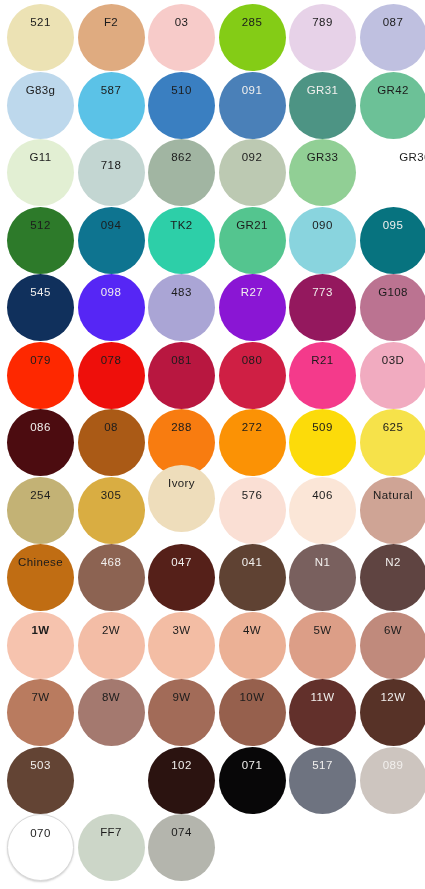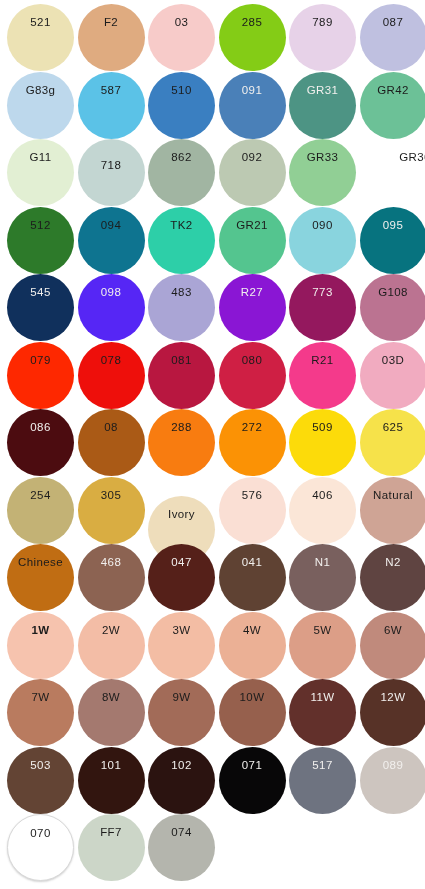--- a/index.html
+++ b/index.html
@@ -175,21 +175,21 @@
     </div>
     <div class="swatch" style="left: 359.5px; top: 409px; width: 67px; height: 67px; background: rgb(246, 226, 74);">
       <span class="swatch-label dark" style="color: rgb(28, 28, 28);">625</span>
     </div>
     <div class="swatch" style="left: 7px; top: 476.5px; width: 67px; height: 67px; background: rgb(195, 178, 117);">
       <span class="swatch-label dark" style="color: rgb(28, 28, 28);">254</span>
     </div>
     <div class="swatch" style="left: 77.5px; top: 476.5px; width: 67px; height: 67px; background: rgb(217, 173, 66);">
       <span class="swatch-label dark" style="color: rgb(28, 28, 28);">305</span>
     </div>
-    <div class="swatch" style="left: 148px; top: 496px; width: 67px; height: 67px; background: rgb(238, 221, 187);">
+    <div class="swatch" style="left: 148px; top: 465px; width: 67px; height: 67px; background: rgb(238, 221, 187);">
       <span class="swatch-label dark" style="color: rgb(28, 28, 28);">Ivory</span>
     </div>
     <div class="swatch" style="left: 218.5px; top: 476.5px; width: 67px; height: 67px; background: rgb(250, 223, 212);">
       <span class="swatch-label dark" style="color: rgb(28, 28, 28);">576</span>
     </div>
     <div class="swatch" style="left: 289px; top: 476.5px; width: 67px; height: 67px; background: rgb(251, 230, 215);">
       <span class="swatch-label dark" style="color: rgb(28, 28, 28);">406</span>
     </div>
     <div class="swatch" style="left: 359.5px; top: 476.5px; width: 67px; height: 67px; background: rgb(207, 164, 149);">
       <span class="swatch-label dark" style="color: rgb(28, 28, 28);">Natural</span>
@@ -243,23 +243,20 @@
       <span class="swatch-label dark" style="color: rgb(28, 28, 28);">10W</span>
     </div>
     <div class="swatch" style="left: 289px; top: 679px; width: 67px; height: 67px; background: rgb(98, 48, 43);">
       <span class="swatch-label light" style="color: rgb(242, 240, 238);">11W</span>
     </div>
     <div class="swatch" style="left: 359.5px; top: 679px; width: 67px; height: 67px; background: rgb(87, 50, 39);">
       <span class="swatch-label light" style="color: rgb(242, 240, 238);">12W</span>
     </div>
     <div class="swatch" style="left: 7px; top: 746.5px; width: 67px; height: 67px; background: rgb(99, 68, 52);">
       <span class="swatch-label light" style="color: rgb(242, 240, 238);">503</span>
-    </div>
-    <div class="swatch" style="left: 77.5px; top: 746.5px; width: 67px; height: 67px; background: rgb(50, 21, 15);">
-      <span class="swatch-label light" style="color: rgb(242, 240, 238);">101</span>
     </div>
     <div class="swatch" style="left: 148px; top: 746.5px; width: 67px; height: 67px; background: rgb(43, 19, 16);">
       <span class="swatch-label light" style="color: rgb(242, 240, 238);">102</span>
     </div>
     <div class="swatch" style="left: 218.5px; top: 746.5px; width: 67px; height: 67px; background: rgb(8, 7, 8);">
       <span class="swatch-label light" style="color: rgb(242, 240, 238);">071</span>
     </div>
     <div class="swatch" style="left: 289px; top: 746.5px; width: 67px; height: 67px; background: rgb(110, 115, 128);">
       <span class="swatch-label light" style="color: rgb(242, 240, 238);">517</span>
     </div>

